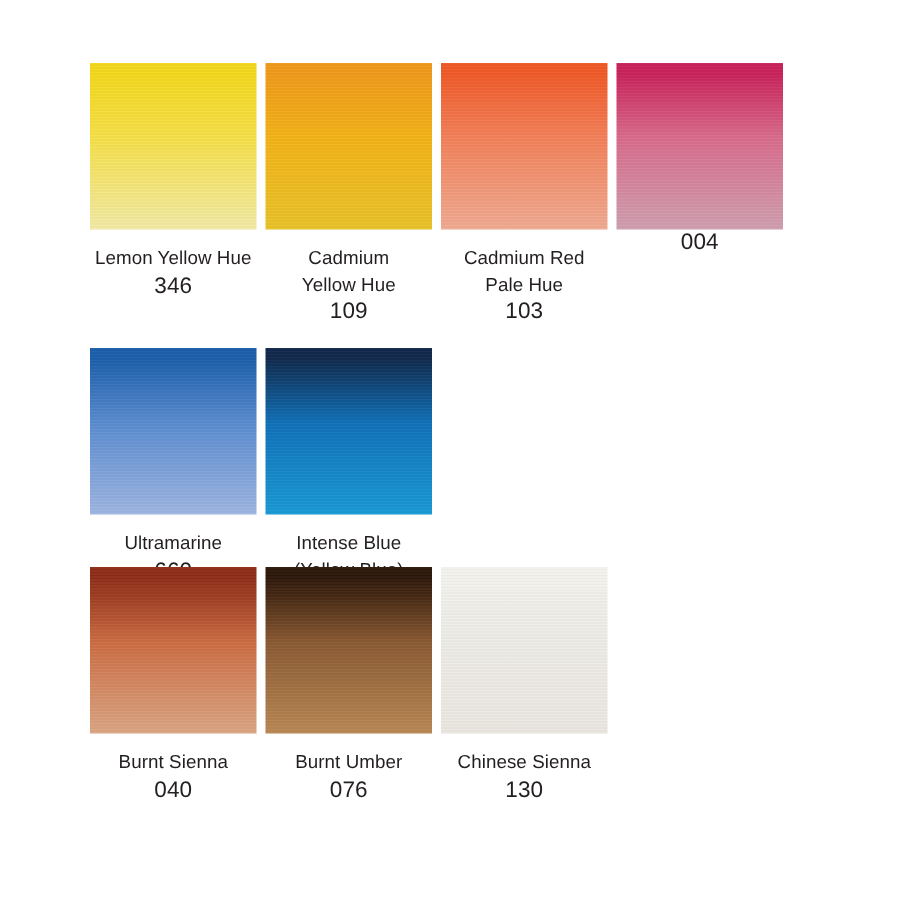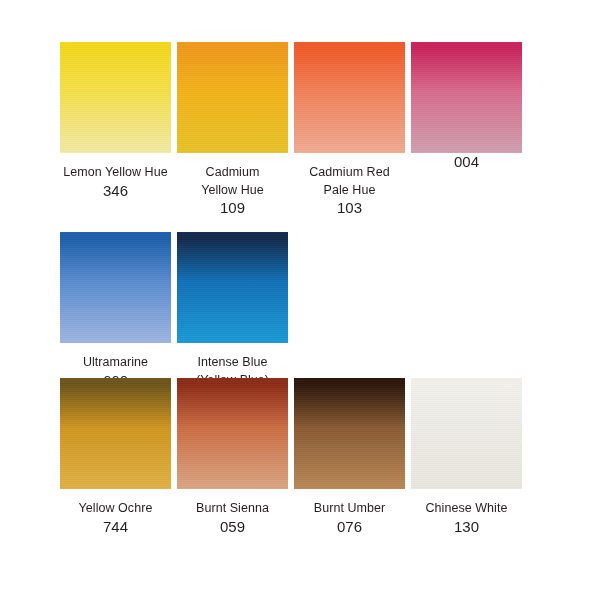--- a/index.html
+++ b/index.html
@@ -133,39 +133,34 @@
 (Yellow Blue)</div>
       <div class="swatch-code">501</div>
     </div>
 
 
 
   </div>
 
   <div class="swatch-row row-3">
 
-    <div class="swatch-cell">
-      <div class="swatch-chip" style="background: linear-gradient(rgb(110, 84, 24) 0%, rgb(110, 84, 24) 6%, rgb(208, 150, 32) 45%, rgb(224, 178, 67) 100%);"></div>
-      <div class="swatch-label">Yellow Ochre</div>
-      <div class="swatch-code">744</div>
-    </div>
 
     <div class="swatch-cell">
       <div class="swatch-chip" style="background: linear-gradient(rgb(140, 43, 22) 0%, rgb(140, 43, 22) 6%, rgb(204, 109, 67) 45%, rgb(219, 166, 132) 100%);"></div>
       <div class="swatch-label">Burnt Sienna</div>
-      <div class="swatch-code">059</div>
+      <div class="swatch-code">040</div>
     </div>
 
     <div class="swatch-cell">
       <div class="swatch-chip" style="background: linear-gradient(rgb(43, 21, 8) 0%, rgb(43, 21, 8) 6%, rgb(138, 90, 51) 45%, rgb(185, 136, 85) 100%);"></div>
       <div class="swatch-label">Burnt Umber</div>
       <div class="swatch-code">076</div>
     </div>
 
     <div class="swatch-cell">
       <div class="swatch-chip" style="background: linear-gradient(rgb(243, 241, 236) 0%, rgb(243, 241, 236) 6%, rgb(238, 236, 230) 45%, rgb(234, 231, 224) 100%);"></div>
-      <div class="swatch-label">Chinese White</div>
+      <div class="swatch-label">Chinese Sienna</div>
       <div class="swatch-code">130</div>
     </div>
 
   </div>
 
 </div>
 
 </body></html>

